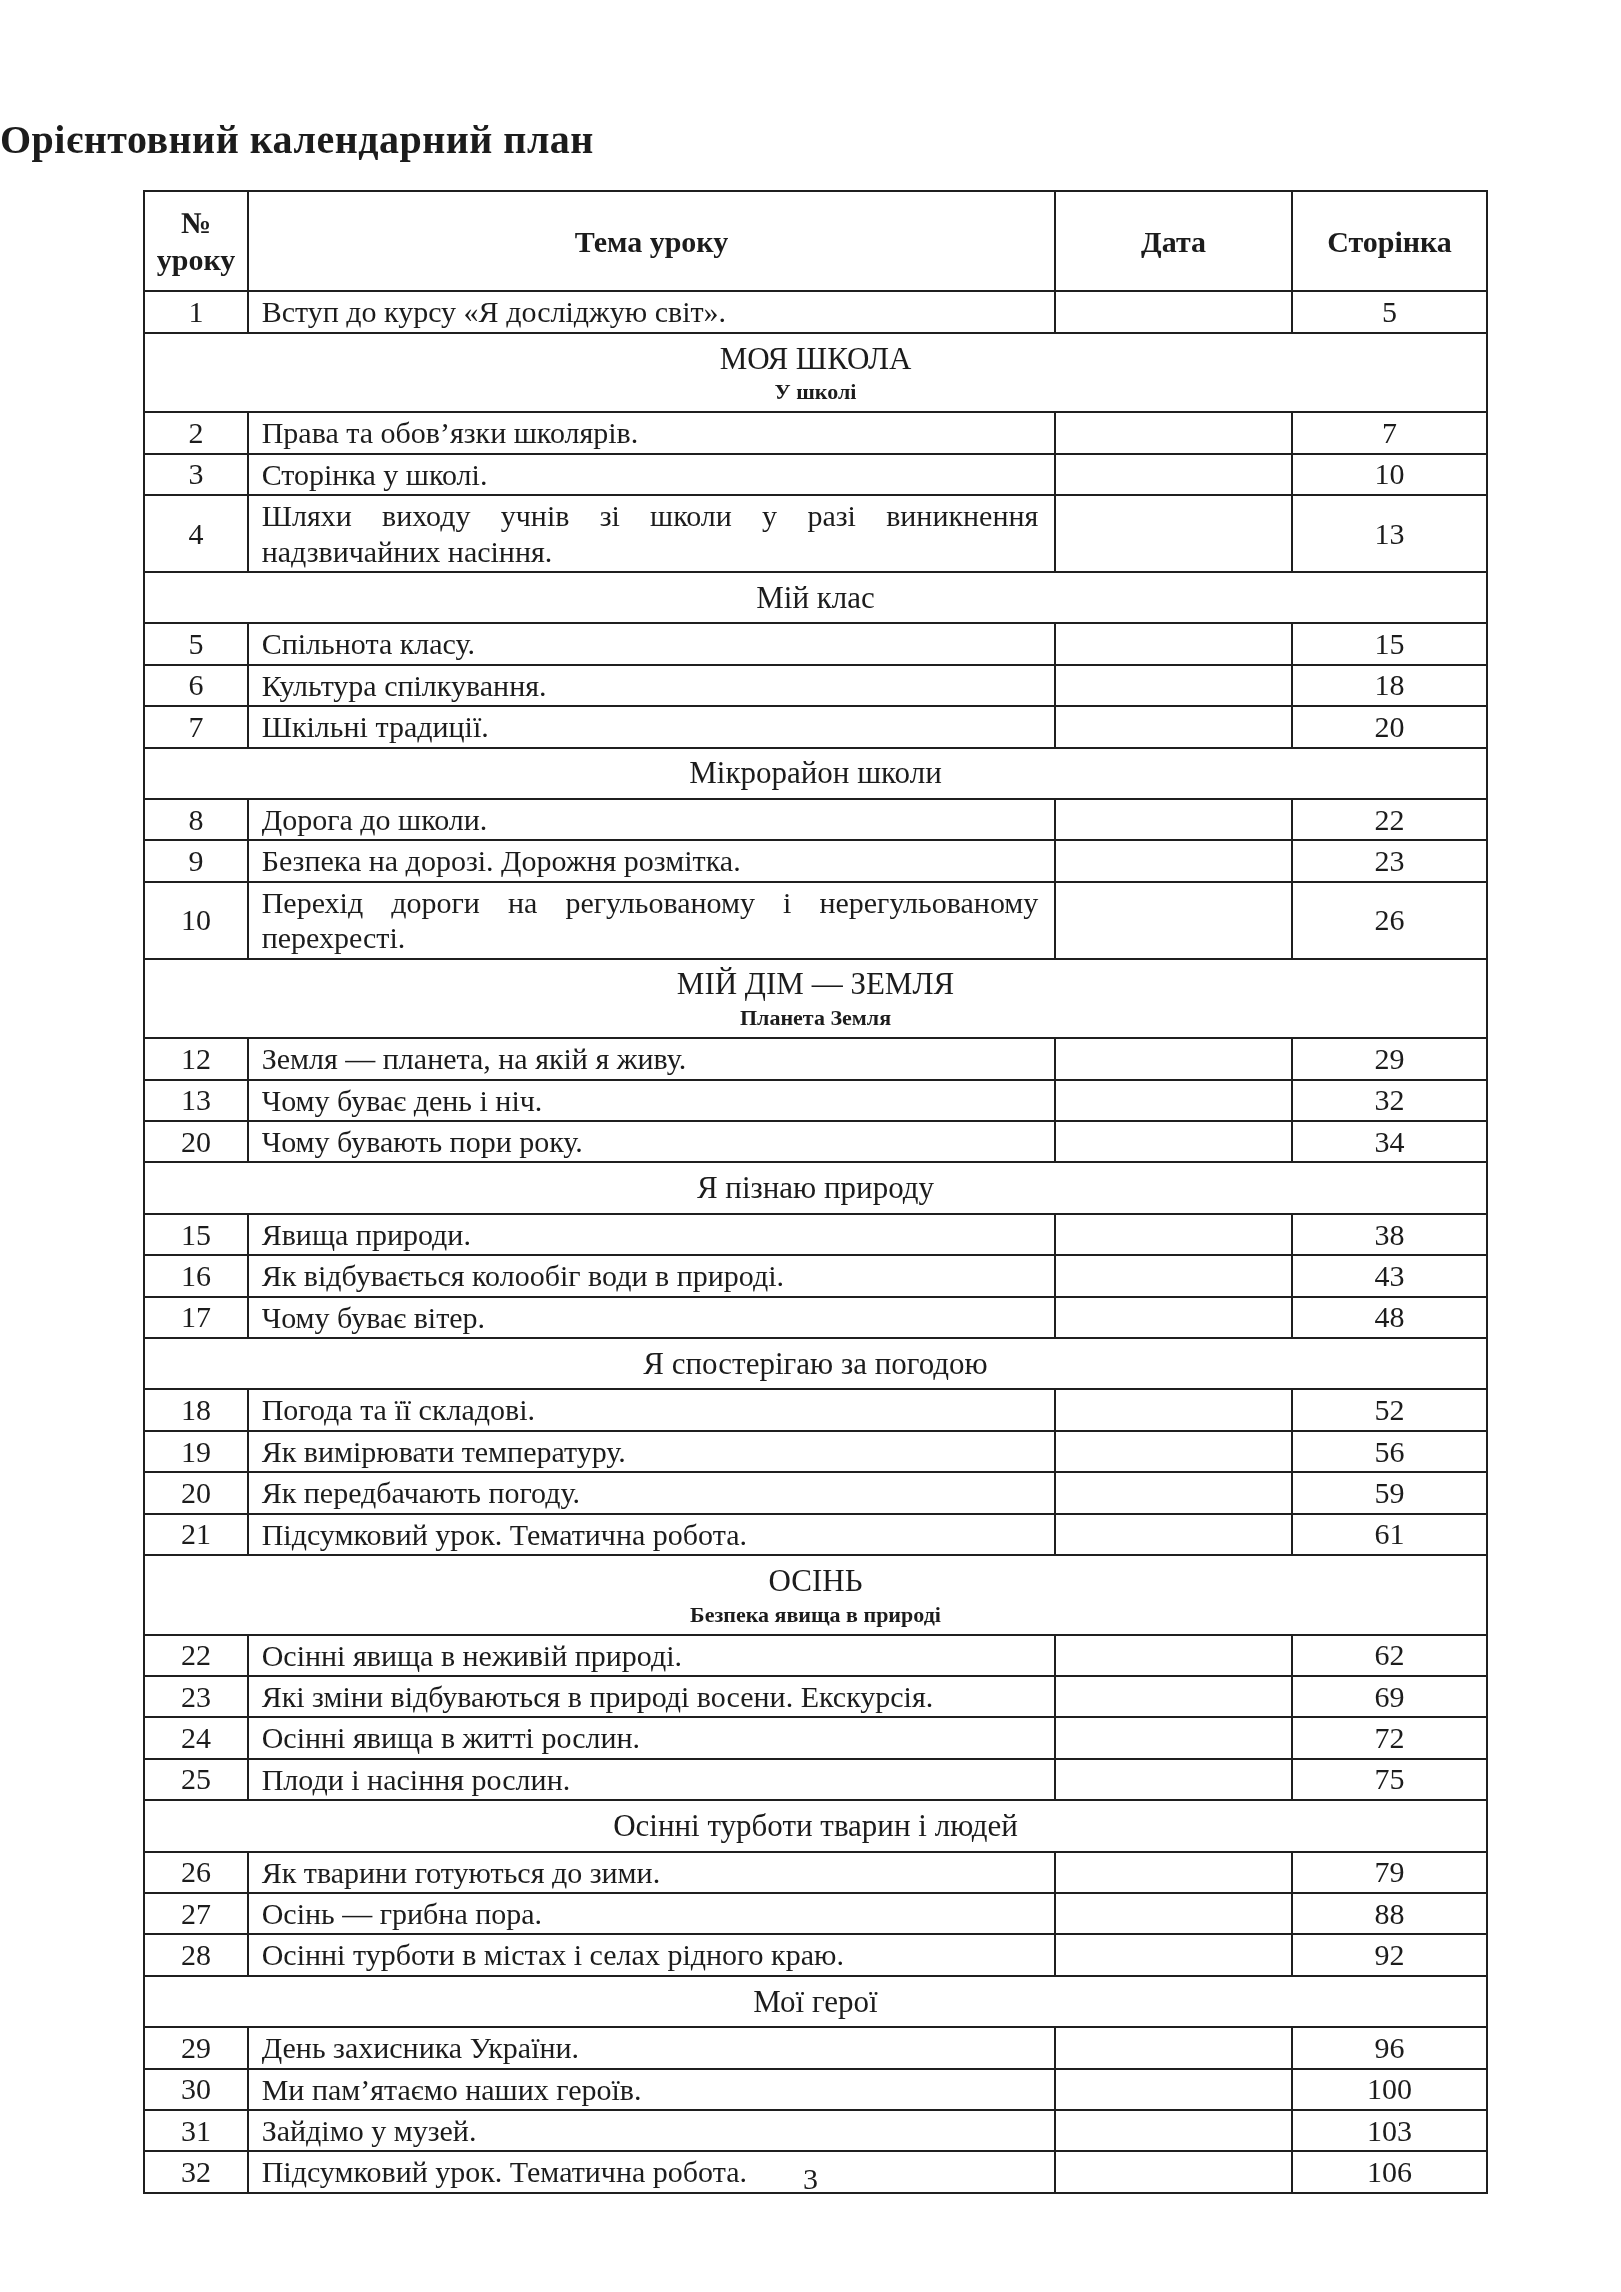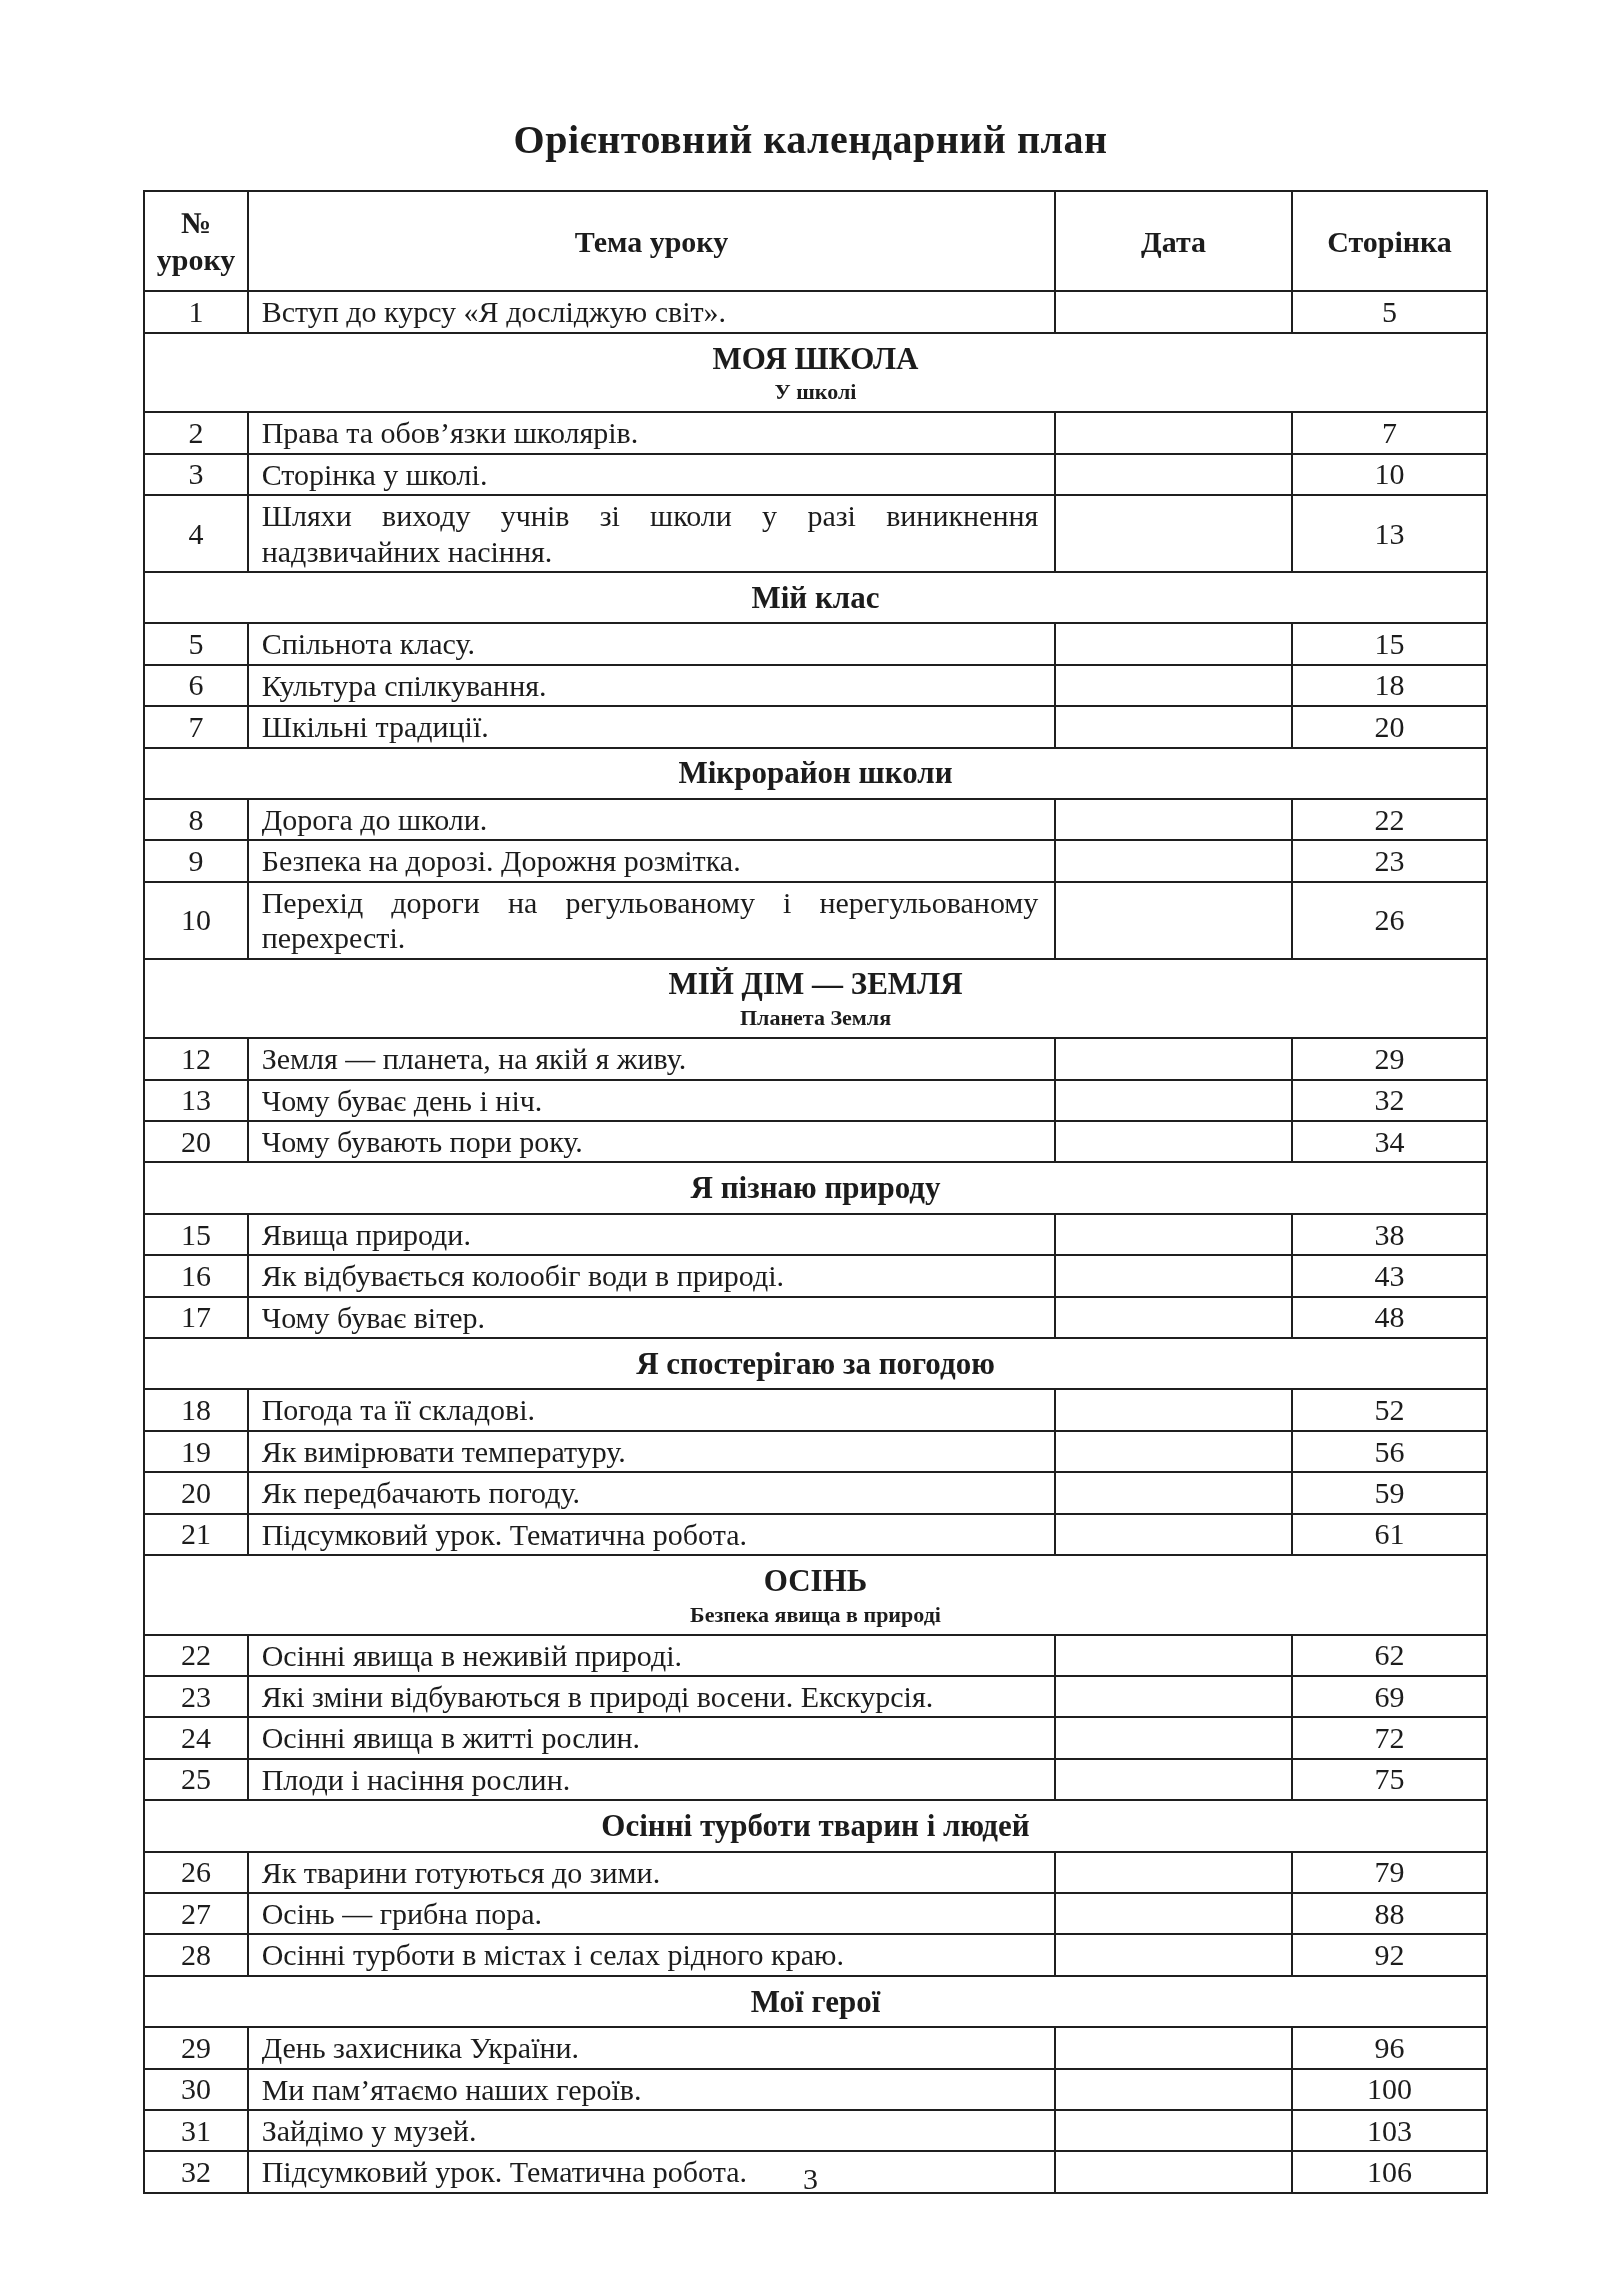--- a/index.html
+++ b/index.html
@@ -9,21 +9,21 @@
   }
   body {
     width: 1621px;
     height: 2293px;
     position: relative;
     font-family: "Liberation Serif", "DejaVu Serif", serif;
     color: #1c1c1c;
   }
   .page-title {
     padding-top: 116px;
-    text-align: center;
+    text-align: left;
     font-size: 40px;
     font-weight: bold;
     letter-spacing: 0.5px;
     color: #1c1c1c;
   }
   table.plan-table {
     border-collapse: collapse;
     table-layout: fixed;
     width: 1343px;
     margin: 27.4px 0 0 143px;
@@ -62,21 +62,21 @@
   }
   tr.section-row td {
     text-align: center;
     font-weight: bold;
     padding: 4.9px 3.9px;
     line-height: 1.28;
   }
   .section-title {
     display: block;
     font-size: 31px;
-    font-weight: bold;
+    font-weight: normal;
   }
   .section-subtitle {
     display: block;
     font-size: 22px;
     font-weight: bold;
   }
   .page-footer {
     position: absolute;
     top: 2162px;
     left: 0;

